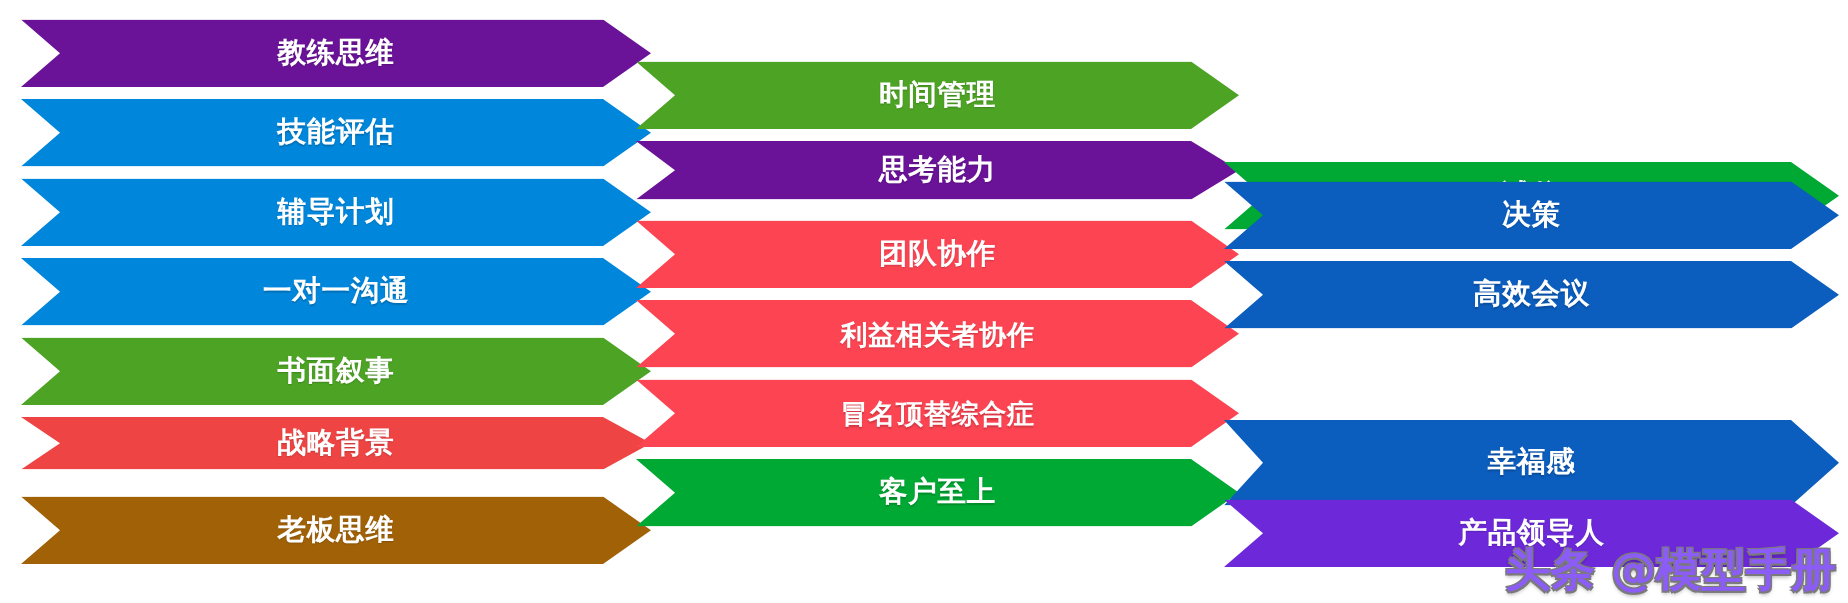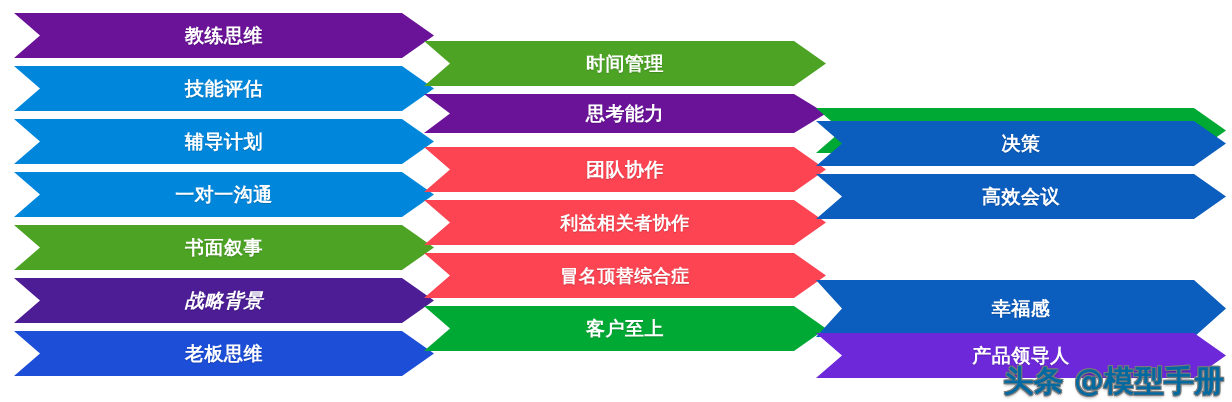--- a/index.html
+++ b/index.html
@@ -62,21 +62,21 @@
     bottom: 6px;
     display: flex;
     align-items: center;
     gap: 4px;
     pointer-events: none;
   }
   #watermark .wm-text {
     font-family: "DejaVu Sans", "Liberation Sans", sans-serif;
     font-size: 30px;
     font-weight: bold;
-    color: #0369a1;
+    color: #8b5cf6;
     text-shadow:
       -1px -1px 0 #7a7a7a,
        1px -1px 0 #7a7a7a,
       -1px  1px 0 #7a7a7a,
        1px  1px 0 #7a7a7a,
        0    2px 3px rgba(0,0,0,0.35);
     white-space: nowrap;
     line-height: 1;
   }
 </style>
@@ -94,24 +94,24 @@
       </div>
       <div class="chev" style="top: 119px; height: 45px; background: rgb(0, 135, 220);">
         <span class="label">辅导计划</span>
       </div>
       <div class="chev" style="top: 172px; height: 45px; background: rgb(0, 135, 220);">
         <span class="label">一对一沟通</span>
       </div>
       <div class="chev" style="top: 225px; height: 45px; background: rgb(76, 163, 36);">
         <span class="label">书面叙事</span>
       </div>
-      <div class="chev" style="top: 278px; height: 45px; background: #4c1d95; font-style: italic;">
+      <div class="chev" style="top: 278px; height: 35px; background: #ef4444;">
         <span class="label">战略背景</span>
       </div>
-      <div class="chev" style="top: 331px; height: 45px; background: #1d4ed8;">
+      <div class="chev" style="top: 331px; height: 45px; background: #a16207;">
         <span class="label">老板思维</span>
       </div>
     </div>
   <div class="column" id="col-middle">
       <div class="chev" style="top: 41px; height: 45px; background: rgb(76, 163, 36);">
         <span class="label">时间管理</span>
       </div>
       <div class="chev" style="top: 94px; height: 39px; background: rgb(106, 18, 152);">
         <span class="label">思考能力</span>
       </div>

